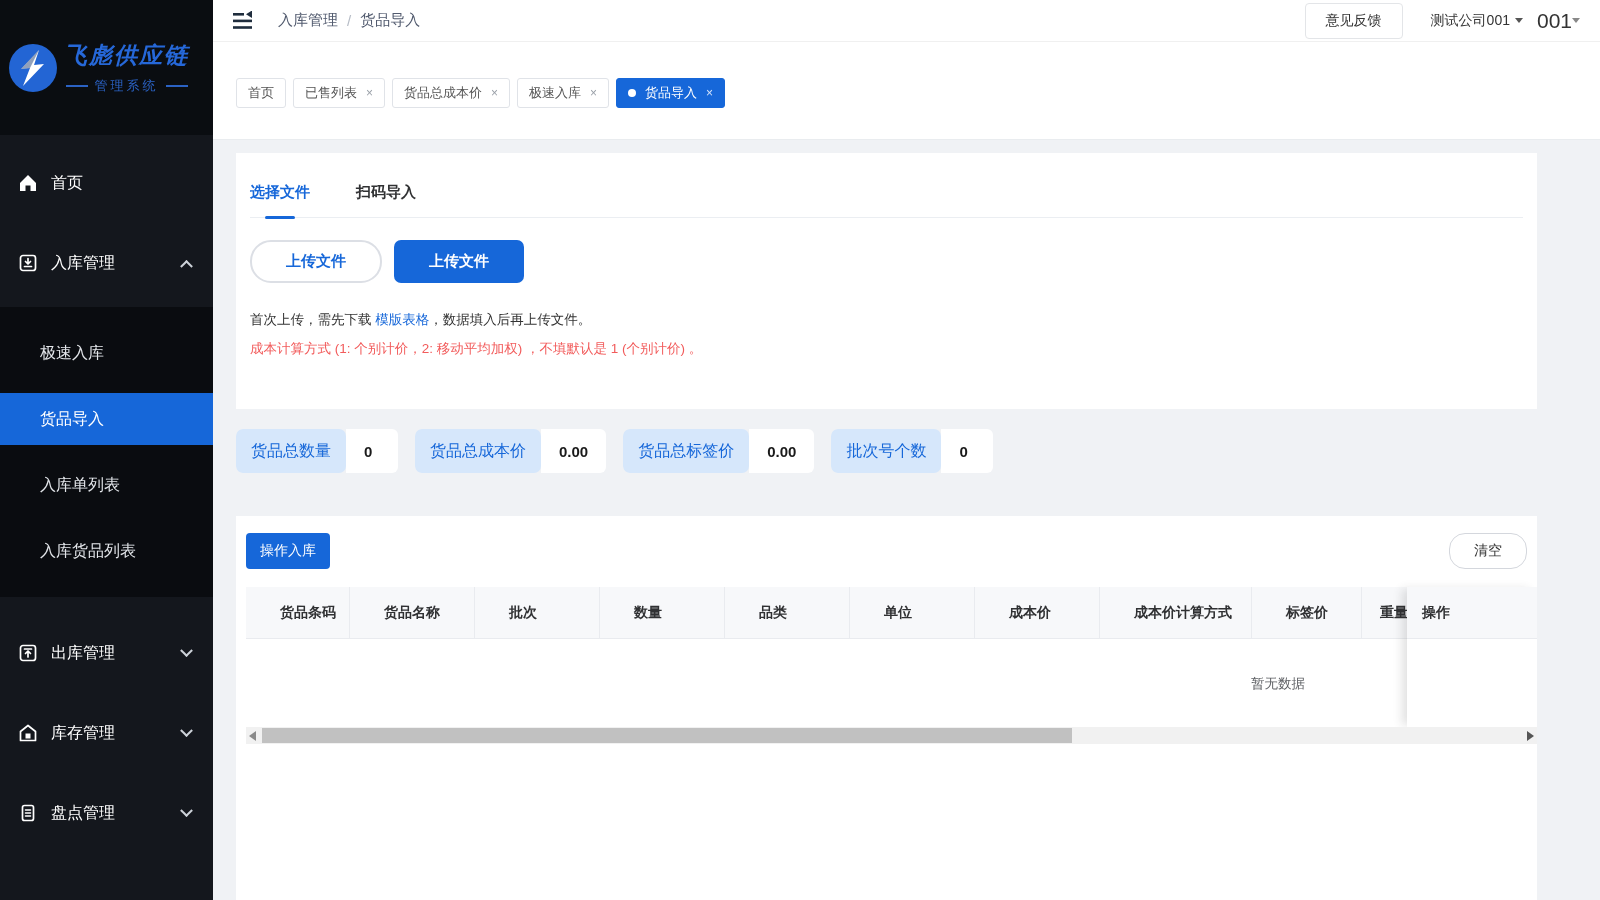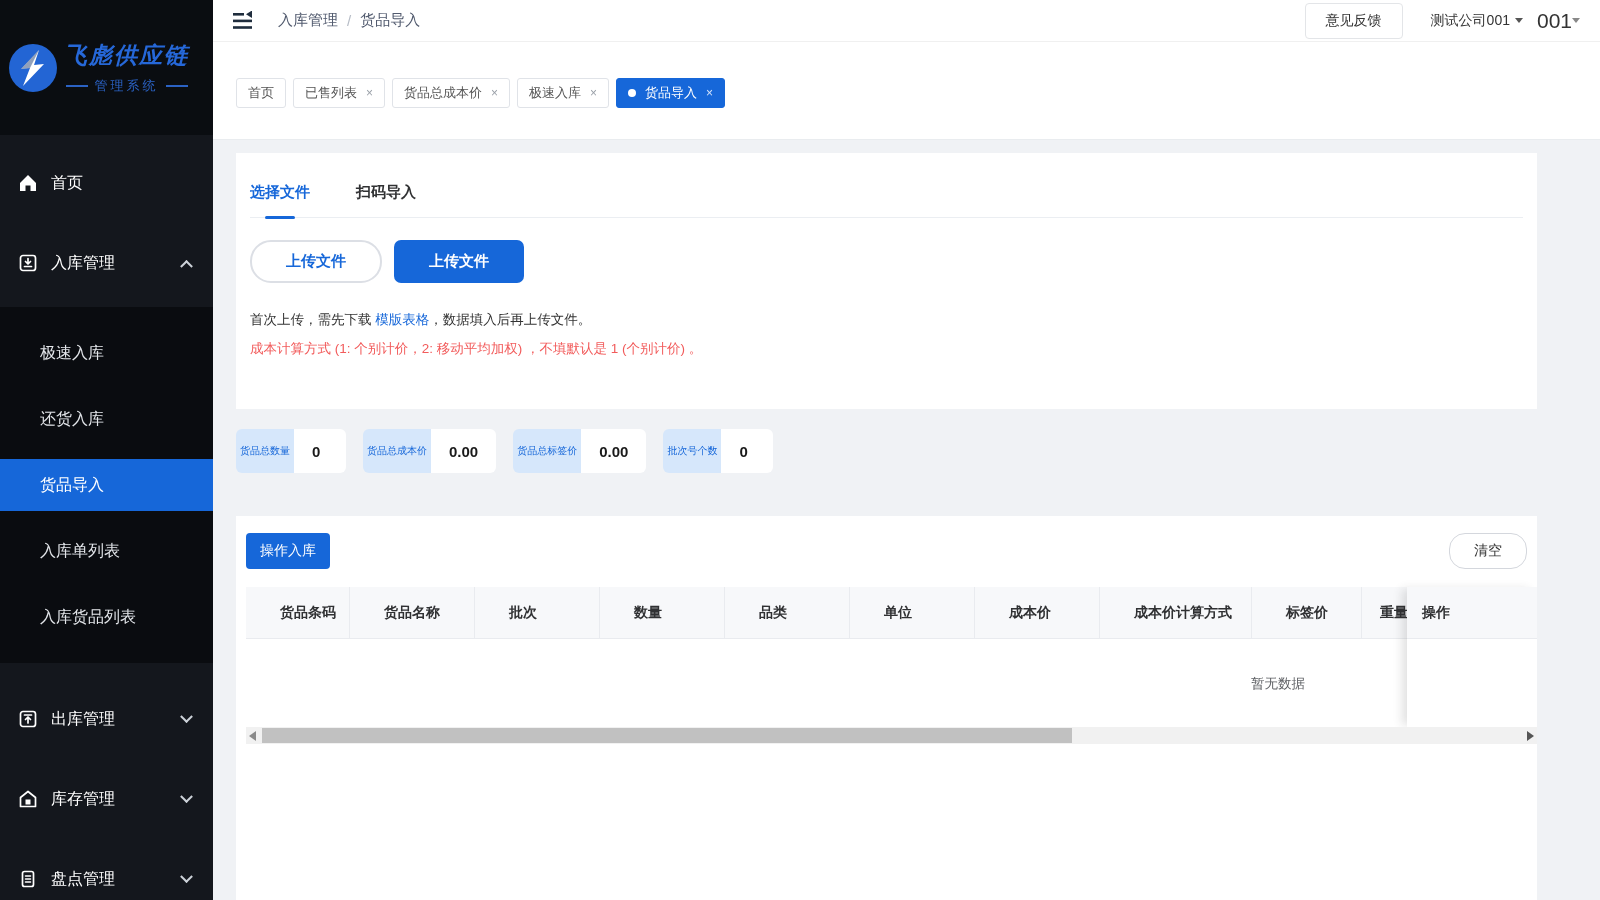--- a/index.html
+++ b/index.html
@@ -65,21 +65,21 @@
     border-radius:21px; padding:10px 34px; cursor:pointer; font-family:inherit; }
   .btn-upload { border:none; background:#1667d9; color:#fff; font-weight:bold; font-size:15px;
     border-radius:7px; padding:12px 35px; cursor:pointer; font-family:inherit; }
   .hint-line { margin-top:28px; font-size:13.5px; color:#333; }
   .hint-link { color:#1667d9; cursor:pointer; }
   .warn-line { margin-top:11px; font-size:13.5px; color:#f25b5b; }
 
   
   .stats-row { flex:none; margin-top:20px; display:flex; gap:17px; }
   .stat-box { display:flex; height:44px; border-radius:6px; overflow:hidden; }
-  .stat-label { background:#d6e7fb; color:#1667d9; font-size:10px; display:flex; align-items:center; padding:0 4px; }
+  .stat-label { background:#d6e7fb; color:#1667d9; font-size:16px; display:flex; align-items:center; padding:0 15px;border-radius:7px; }
   .stat-value { background:#fff; color:#1a1a1a; font-size:15px; font-weight:bold; display:flex; align-items:center; padding:0 18px; min-width:52px; }
 
   
   .card-table { background:#fff; margin-top:43px; padding:17px 10px 0 10px; flex:1; }
   .table-toolbar { display:flex; align-items:center; }
   .btn-inbound { border:none; background:#1667d9; color:#fff; font-size:14px; border-radius:4px;
     padding:9px 14px; cursor:pointer; font-family:inherit; }
   .btn-clear { margin-left:auto; border:1px solid #d4d7dd; background:#fff; color:#333; font-size:14px;
     border-radius:16px; padding:8px 24px; cursor:pointer; font-family:inherit; }
   .table-wrap { margin-top:18px; position:relative; width:1291px; }
@@ -133,23 +133,20 @@
       <path d="M10 5.5 V10.5 M7.5 8.5 L10 11 L12.5 8.5 M6.5 13.5 H13.5" fill="none" stroke="#ffffff" stroke-width="1.7" stroke-linecap="round" stroke-linejoin="round"></path>
     </svg>
     <span>入库管理</span>
     <span class="chev up"></span>
   </div>
 
   <div class="submenu">
     <div class="sub-item">
       <span>极速入库</span>
     </div>
-    <div class="sub-item">
-      <span>还货入库</span>
-    </div>
     <div class="sub-item active">
       <span>货品导入</span>
     </div>
     <div class="sub-item">
       <span>入库单列表</span>
     </div>
     <div class="sub-item">
       <span>入库货品列表</span>
     </div>
   </div>

